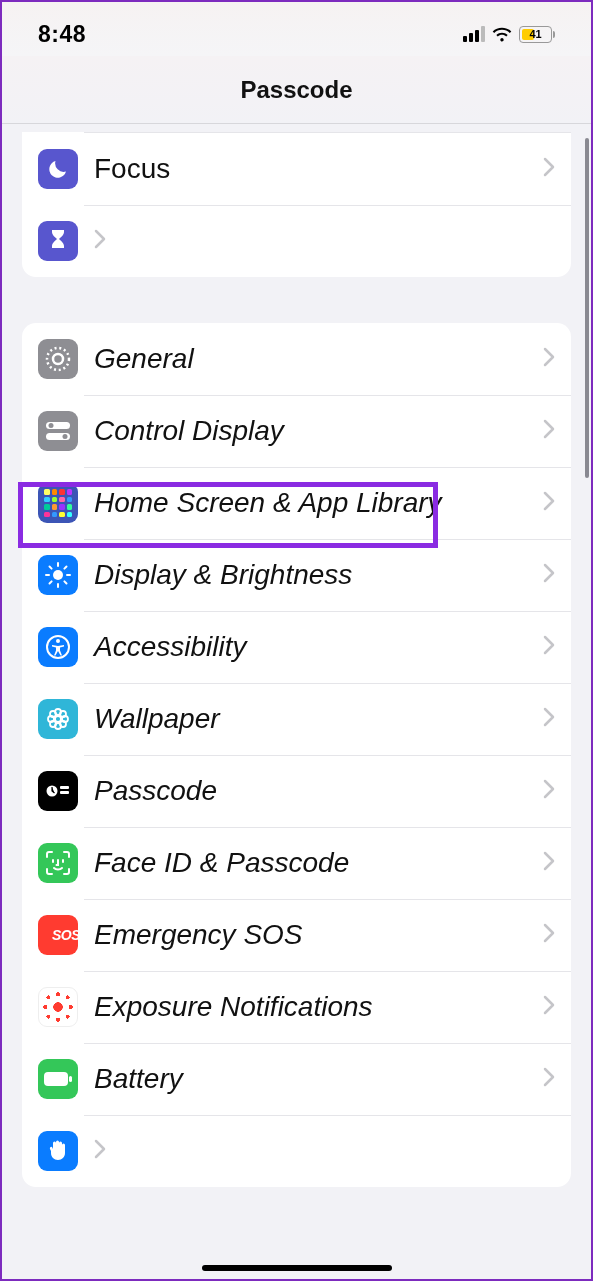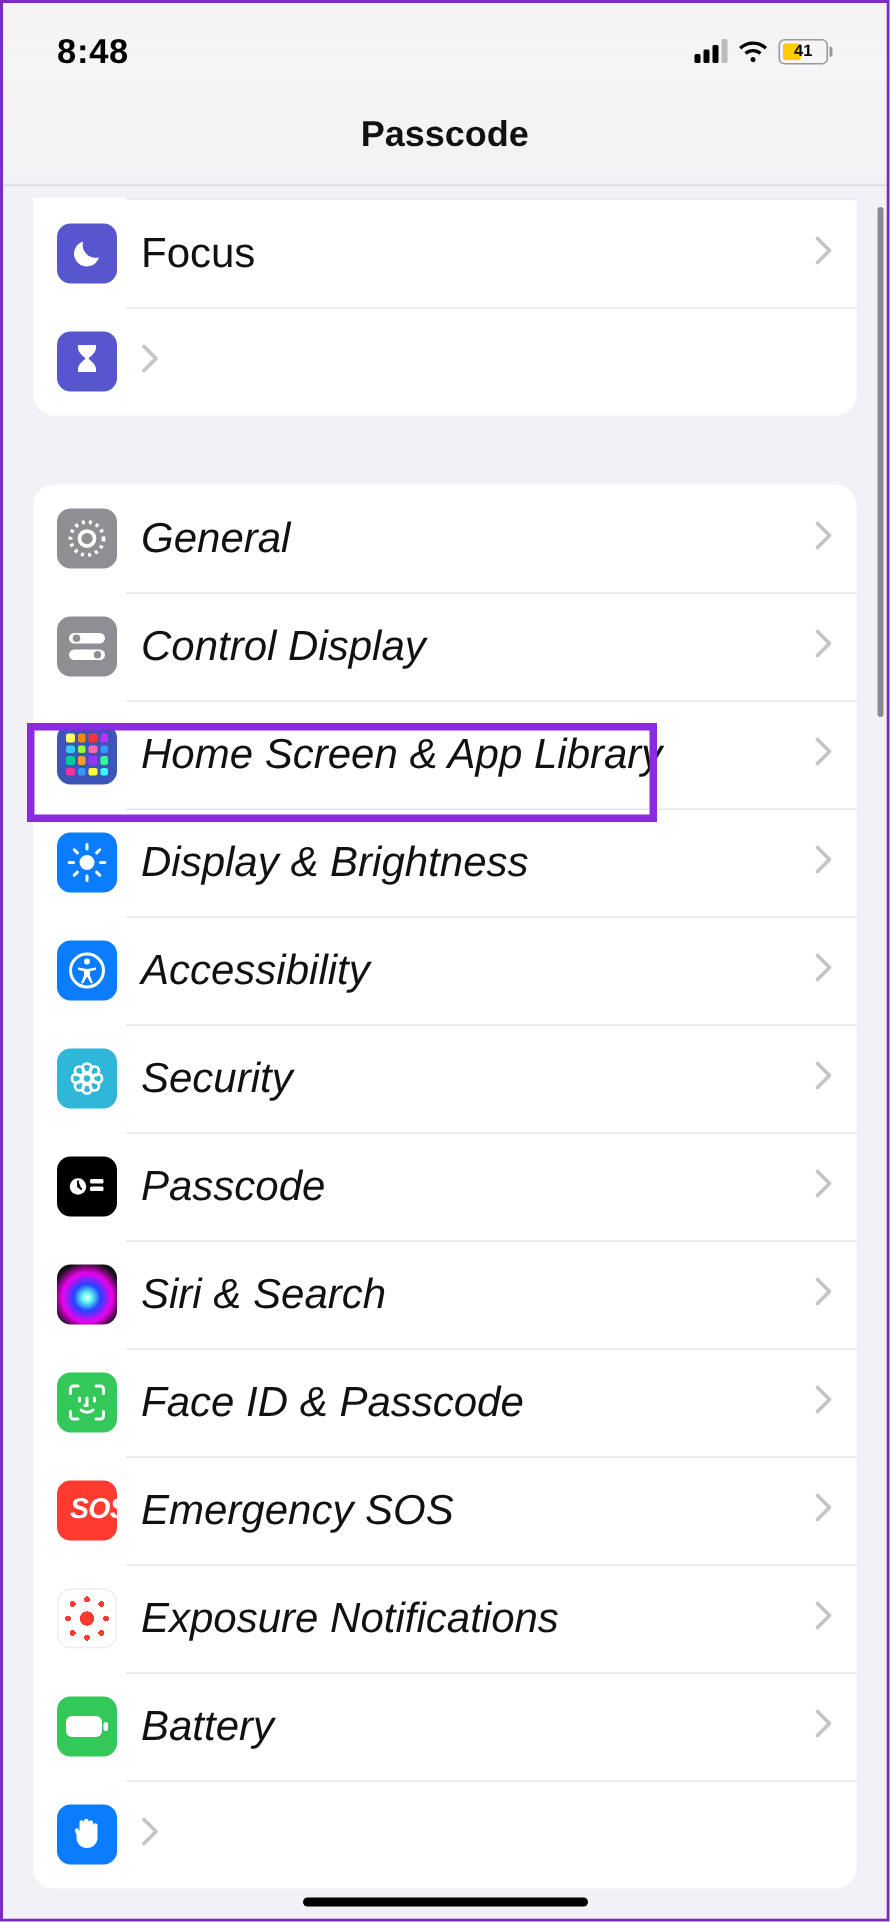--- a/index.html
+++ b/index.html
@@ -198,21 +198,21 @@
 .ic-home{background:#3c55b6;}
 .ic-access{background:#0a7cff;}
 .ic-wallpaper{background:#2fb6d8;}
 .ic-standby{background:#000;}
 .ic-siri{background:radial-gradient(circle at 50% 55%, #fff 0%, #6fe 10%, #24f 30%, #e0e 55%, #111 80%);}
 .ic-faceid{background:#34c759;}
 .ic-sos{background:#ff3b30;}
 .ic-exposure{background:#fff;border:1px solid #eee;}
 .ic-battery{background:#34c759;}
 .ic-privacy{background:#0a7cff;}
-.sos-text{font-size:19px;font-weight:800;letter-spacing:-0.5px;margin-left:16px;}
+.sos-text{font-size:14px;font-weight:800;letter-spacing:-0.5px;margin-left:16px;}
 .exposure-dot{
   width:22px;height:22px;border-radius:50%;
   background: radial-gradient(circle,#ff3b30 30%,transparent 31%);
   position:relative;
 }
 .exposure-dot::before{
   content:"";position:absolute;inset:-5px;border-radius:50%;
   background:
     radial-gradient(circle at 50% 10%, #ff3b30 2px, transparent 2px),
     radial-gradient(circle at 50% 90%, #ff3b30 2px, transparent 2px),
@@ -409,21 +409,21 @@
                 <circle cx="14" cy="21" r="3"></circle>
                 <circle cx="7" cy="14" r="3"></circle>
                 <circle cx="21" cy="14" r="3"></circle>
                 <circle cx="9" cy="9" r="3"></circle>
                 <circle cx="19" cy="9" r="3"></circle>
                 <circle cx="9" cy="19" r="3"></circle>
                 <circle cx="19" cy="19" r="3"></circle>
               </g>
             </svg>
         </div>
-        <div class="row-label">Security</div>
+        <div class="row-label">Wallpaper</div>
         <div class="chevron"><svg width="12" height="20" viewBox="0 0 12 20">
               <path fill="none" stroke="currentColor" stroke-width="2.5" stroke-linecap="round" stroke-linejoin="round" d="M2 2l8 8-8 8"></path>
             </svg></div>
       </div>
 
       <div class="row">
         <div class="icon-wrap ic-standby">
           <svg width="30" height="20" viewBox="0 0 30 20">
               <rect x="1" y="1" width="28" height="18" rx="4" fill="#000" stroke="#fff" stroke-width="0"></rect>
               <circle cx="9" cy="10" r="5.5" fill="#fff"></circle>
@@ -431,27 +431,20 @@
               <rect x="17" y="5" width="9" height="3" rx="1" fill="#fff"></rect>
               <rect x="17" y="10" width="9" height="3" rx="1" fill="#fff"></rect>
             </svg>
         </div>
         <div class="row-label">Passcode</div>
         <div class="chevron"><svg width="12" height="20" viewBox="0 0 12 20">
               <path fill="none" stroke="currentColor" stroke-width="2.5" stroke-linecap="round" stroke-linejoin="round" d="M2 2l8 8-8 8"></path>
             </svg></div>
       </div>
 
-      <div class="row">
-        <div class="icon-wrap ic-siri"></div>
-        <div class="row-label">Siri &amp; Search</div>
-        <div class="chevron"><svg width="12" height="20" viewBox="0 0 12 20">
-              <path fill="none" stroke="currentColor" stroke-width="2.5" stroke-linecap="round" stroke-linejoin="round" d="M2 2l8 8-8 8"></path>
-            </svg></div>
-      </div>
 
       <div class="row">
         <div class="icon-wrap ic-faceid">
           <svg width="28" height="28" viewBox="0 0 28 28">
               <g fill="none" stroke="#fff" stroke-width="2" stroke-linecap="round">
                 <path d="M3 8V5a2 2 0 0 1 2-2h3M25 8V5a2 2 0 0 0-2-2h-3M3 20v3a2 2 0 0 0 2 2h3M25 20v3a2 2 0 0 1-2 2h-3"></path>
                 <line x1="9" y1="11" x2="9" y2="13"></line>
                 <line x1="19" y1="11" x2="19" y2="13"></line>
                 <path d="M14 11v5h-1.5"></path>
                 <path d="M10 19c1 1 2.5 1.5 4 1.5s3-.5 4-1.5"></path>

